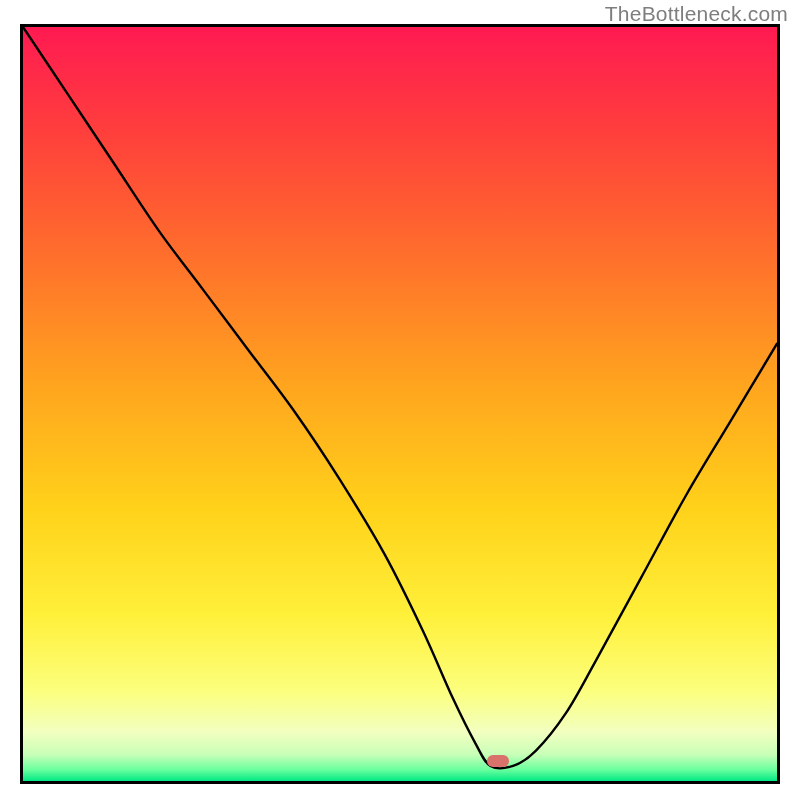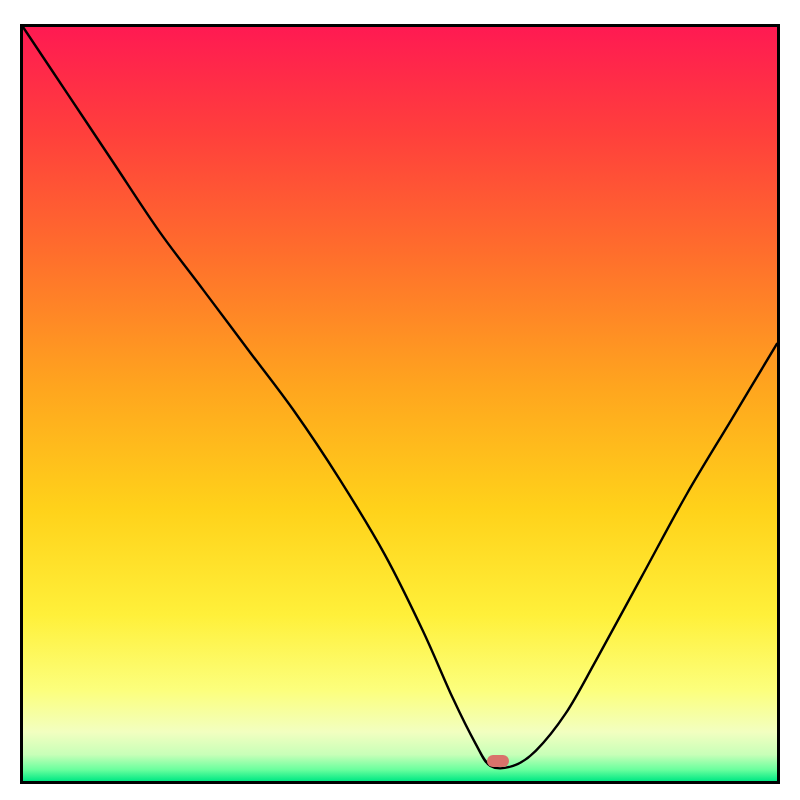--- a/index.html
+++ b/index.html
@@ -46,20 +46,21 @@
     border-radius: 6px;
     background: #d9726b;
     transform: translate(-50%, -50%);
   }
 </style>
 </head>
 <body>
 
 <div class="stage">
 
+  <div class="watermark">TheBottleneck.com</div>
 
   <div class="plot-frame">
     <svg viewBox="0 0 754 754" preserveAspectRatio="none">
       <defs>
         <linearGradient id="bg-grad" x1="0" y1="0" x2="0" y2="1">
             <stop offset="0%" stop-color="#ff1a52"></stop>
             <stop offset="14.000000000000002%" stop-color="#ff3f3c"></stop>
             <stop offset="30%" stop-color="#ff6e2c"></stop>
             <stop offset="48%" stop-color="#ffa61e"></stop>
             <stop offset="64%" stop-color="#ffd21a"></stop>

